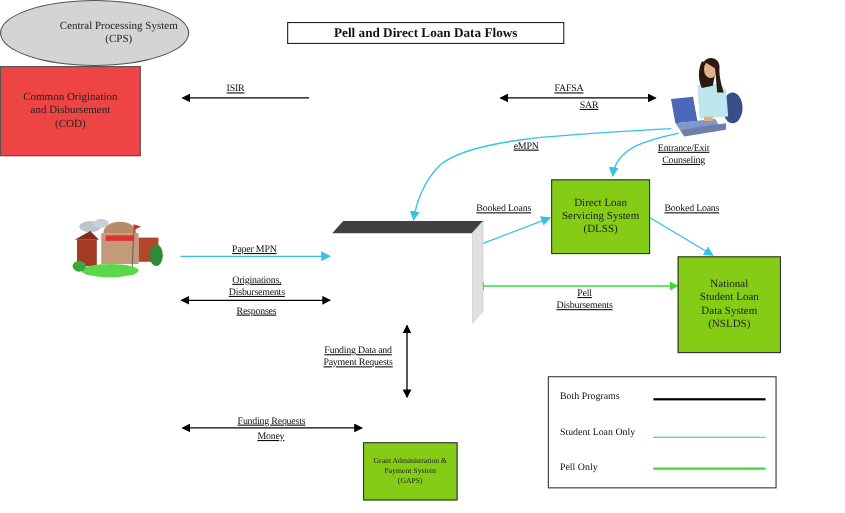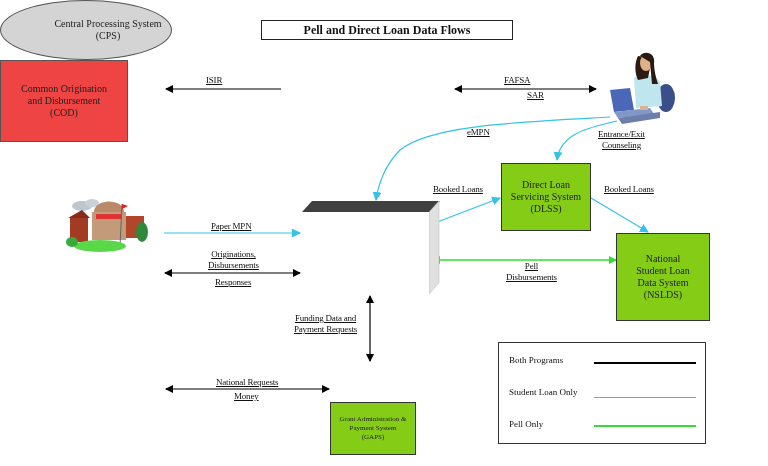--- a/index.html
+++ b/index.html
@@ -144,21 +144,21 @@
 <div class="lbl" style="left:433px;top:184px;">Booked Loans</div>
 <div class="lbl" style="left:604px;top:184px;">Booked Loans</div>
 <div class="lbl" style="left:211px;top:221px;">Paper MPN</div>
 <div class="lbl" style="left:208px;top:249px;white-space:pre-line;">Originations,
 Disbursements</div>
 <div class="lbl" style="left:215px;top:277px;">Responses</div>
 <div class="lbl" style="left:506px;top:261px;white-space:pre-line;">Pell
 Disbursements</div>
 <div class="lbl" style="left:294px;top:313px;white-space:pre-line;text-align:center;">Funding Data and
 Payment Requests</div>
-<div class="lbl" style="left:216px;top:377px;">National Requests</div>
+<div class="lbl" style="left:216px;top:377px;">Funding Requests</div>
 <div class="lbl" style="left:234px;top:391px;">Money</div>
 
 <div id="legend" class="abs">
   <div class="leg-row" style="top:12px;">Both Programs</div>
   <div class="leg-line" style="top:19px;height:2px;background:#000;"></div>
   <div class="leg-row" style="top:44px;">Student Loan Only</div>
   <div class="leg-line" style="top:54px;height:1px;background:#33c3e8;"></div>
   <div class="leg-row" style="top:76px;">Pell Only</div>
   <div class="leg-line" style="top:82px;height:2px;background:#33dd33;"></div>
 </div>

